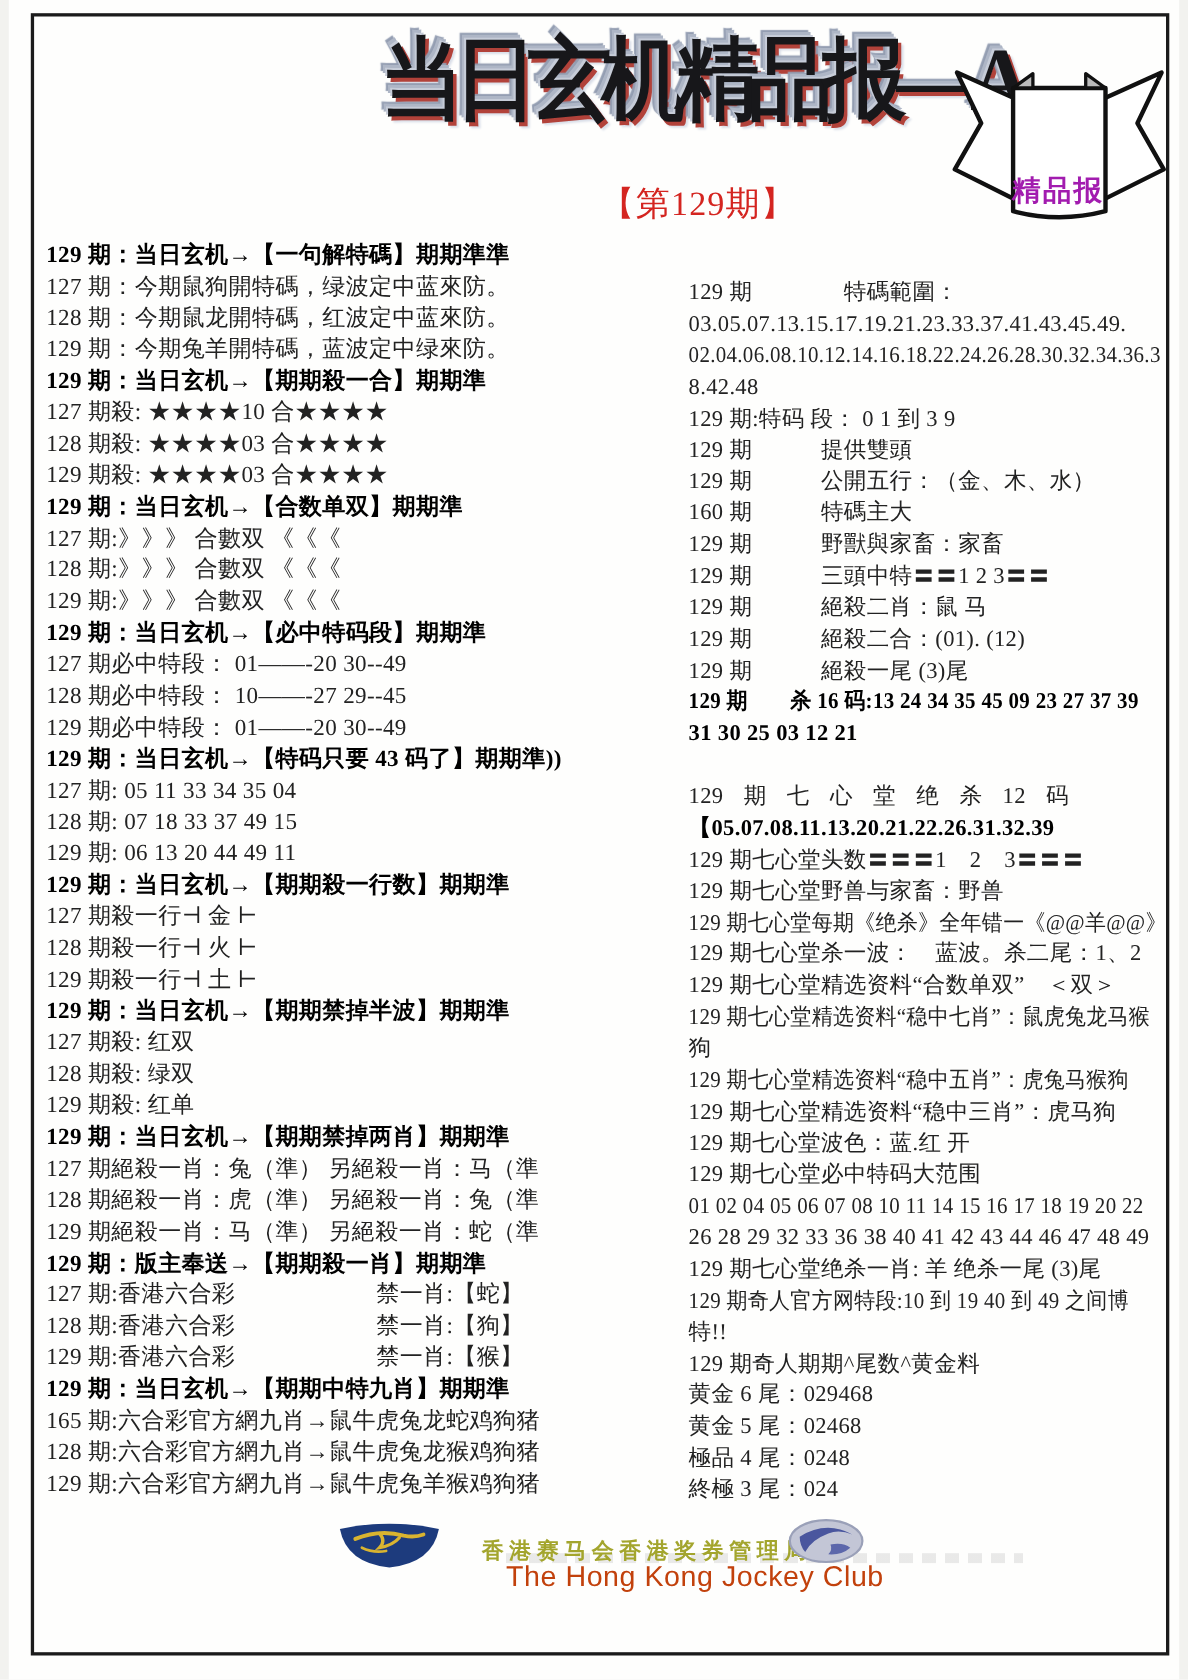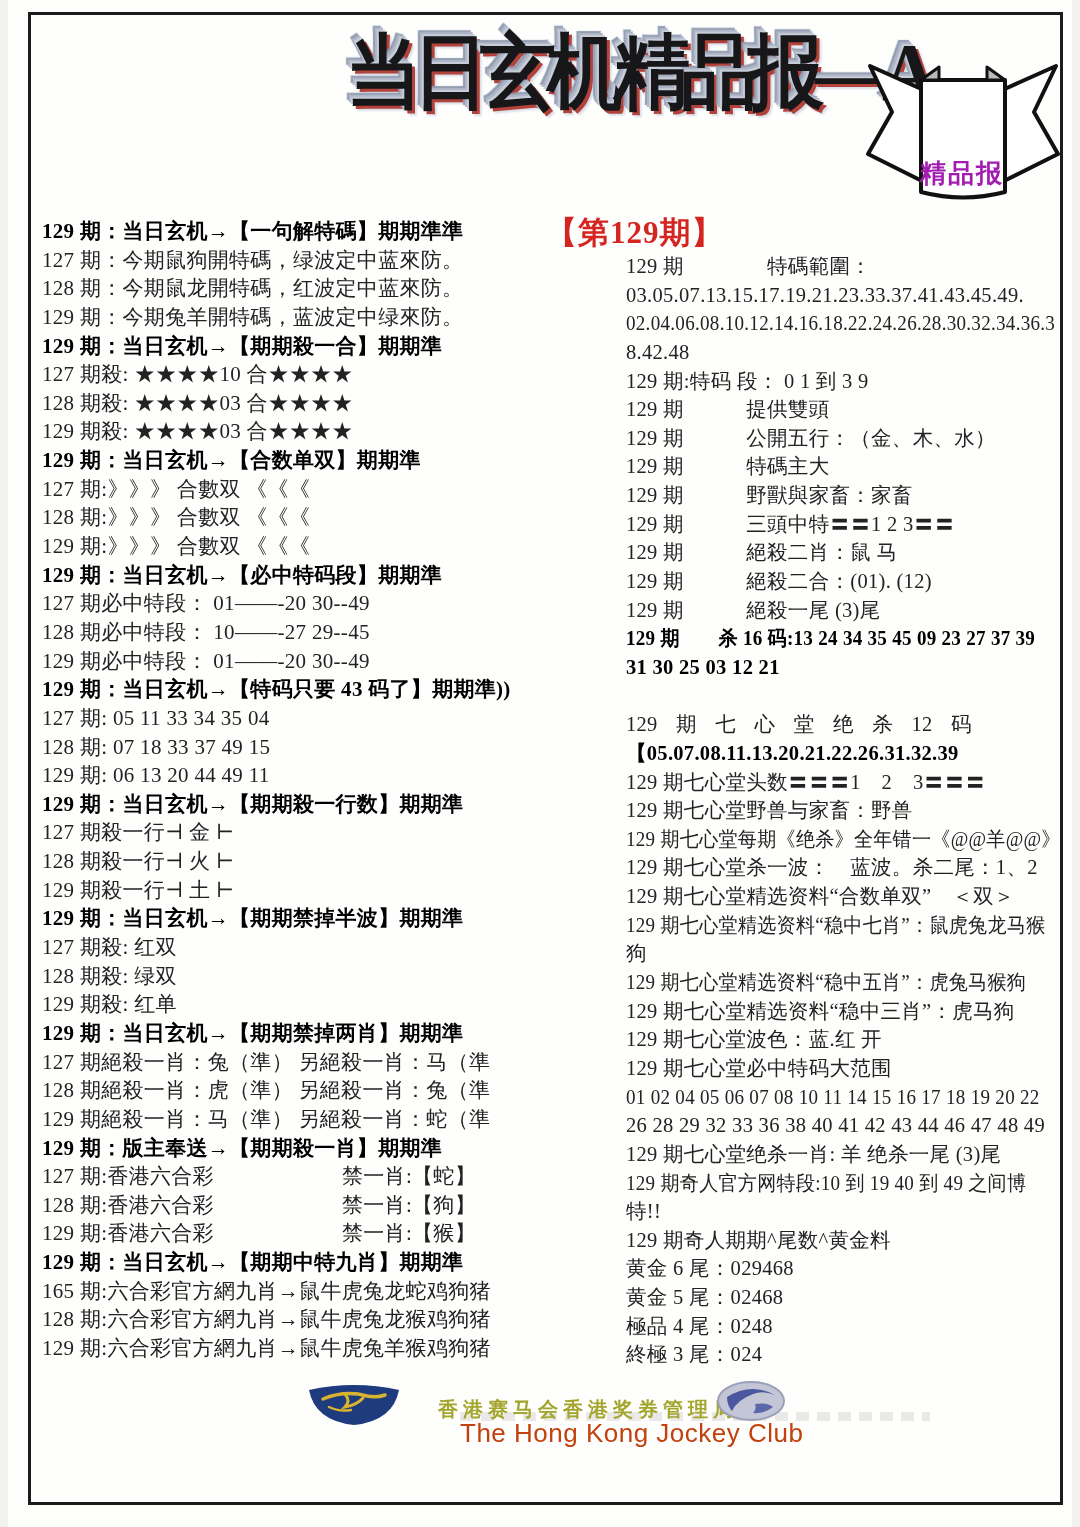--- a/index.html
+++ b/index.html
@@ -28,22 +28,22 @@
     transform:scaleY(1.08);transform-origin:0 0;
     text-shadow:
       -2px -2px 0 #c6ccd8,
       -4px -4px 0 #aeb6c6,
       -6px -6px 1px #949eb2,
       3px 3px 0 #b2423a,
       5px 5px 2px #d9dee8;
   }
   .issue{
     position:absolute;left:538px;top:164px;
-    font-size:31px;font-weight:bold;color:#d42520;
-    letter-spacing:1px;white-space:nowrap;margin-top:48px;
+    font-size:31px;font-weight:normal;color:#d42520;
+    letter-spacing:1px;white-space:nowrap;
   }
   .ribbon{position:absolute;left:852px;top:50px;width:206px;height:158px;}
   .ribbon-label{
     position:absolute;left:60px;top:78px;width:90px;text-align:left;
     font-size:26px;font-weight:bold;color:#a21caf;letter-spacing:2px;margin-top:28px;
   }
   
   .col{position:absolute;font-size:21px;color:#222;}
   .col-left{left:34px;top:217px;width:562px;}
   .col-right{left:618px;top:252px;width:440px;font-size:20.5px;}
@@ -148,21 +148,21 @@
       <div class="line">129 期:六合彩官方網九肖→鼠牛虎兔羊猴鸡狗猪</div>
     </div>
   <div class="col col-right" id="col-right">
       <div class="line">129 期　　　　特碼範圍：</div>
       <div class="line">03.05.07.13.15.17.19.21.23.33.37.41.43.45.49.</div>
       <div class="line cond">02.04.06.08.10.12.14.16.18.22.24.26.28.30.32.34.36.3</div>
       <div class="line">8.42.48</div>
       <div class="line">129 期:特码 段：  0 1 到 3 9</div>
       <div class="line">129 期　　　提供雙頭</div>
       <div class="line">129 期　　　公開五行：（金、木、水）</div>
-      <div class="line">129 期　　　特碼主大</div>
+      <div class="line">160 期　　　特碼主大</div>
       <div class="line">129 期　　　野獸與家畜：家畜</div>
       <div class="line">129 期　　　三頭中特〓〓1 2 3〓〓</div>
       <div class="line">129 期　　　絕殺二肖：鼠 马</div>
       <div class="line">129 期　　　絕殺二合：(01). (12)</div>
       <div class="line">129 期　　　絕殺一尾 (3)尾</div>
       <div class="line bold cond">129 期　　杀 16 码:13 24 34 35 45 09 23 27 37 39</div>
       <div class="line bold">31 30 25 03 12 21</div>
       <div class="line"></div>
       <div class="line spread">129 期 七 心 堂 绝 杀 12 码</div>
       <div class="line bold">【05.07.08.11.13.20.21.22.26.31.32.39</div>

